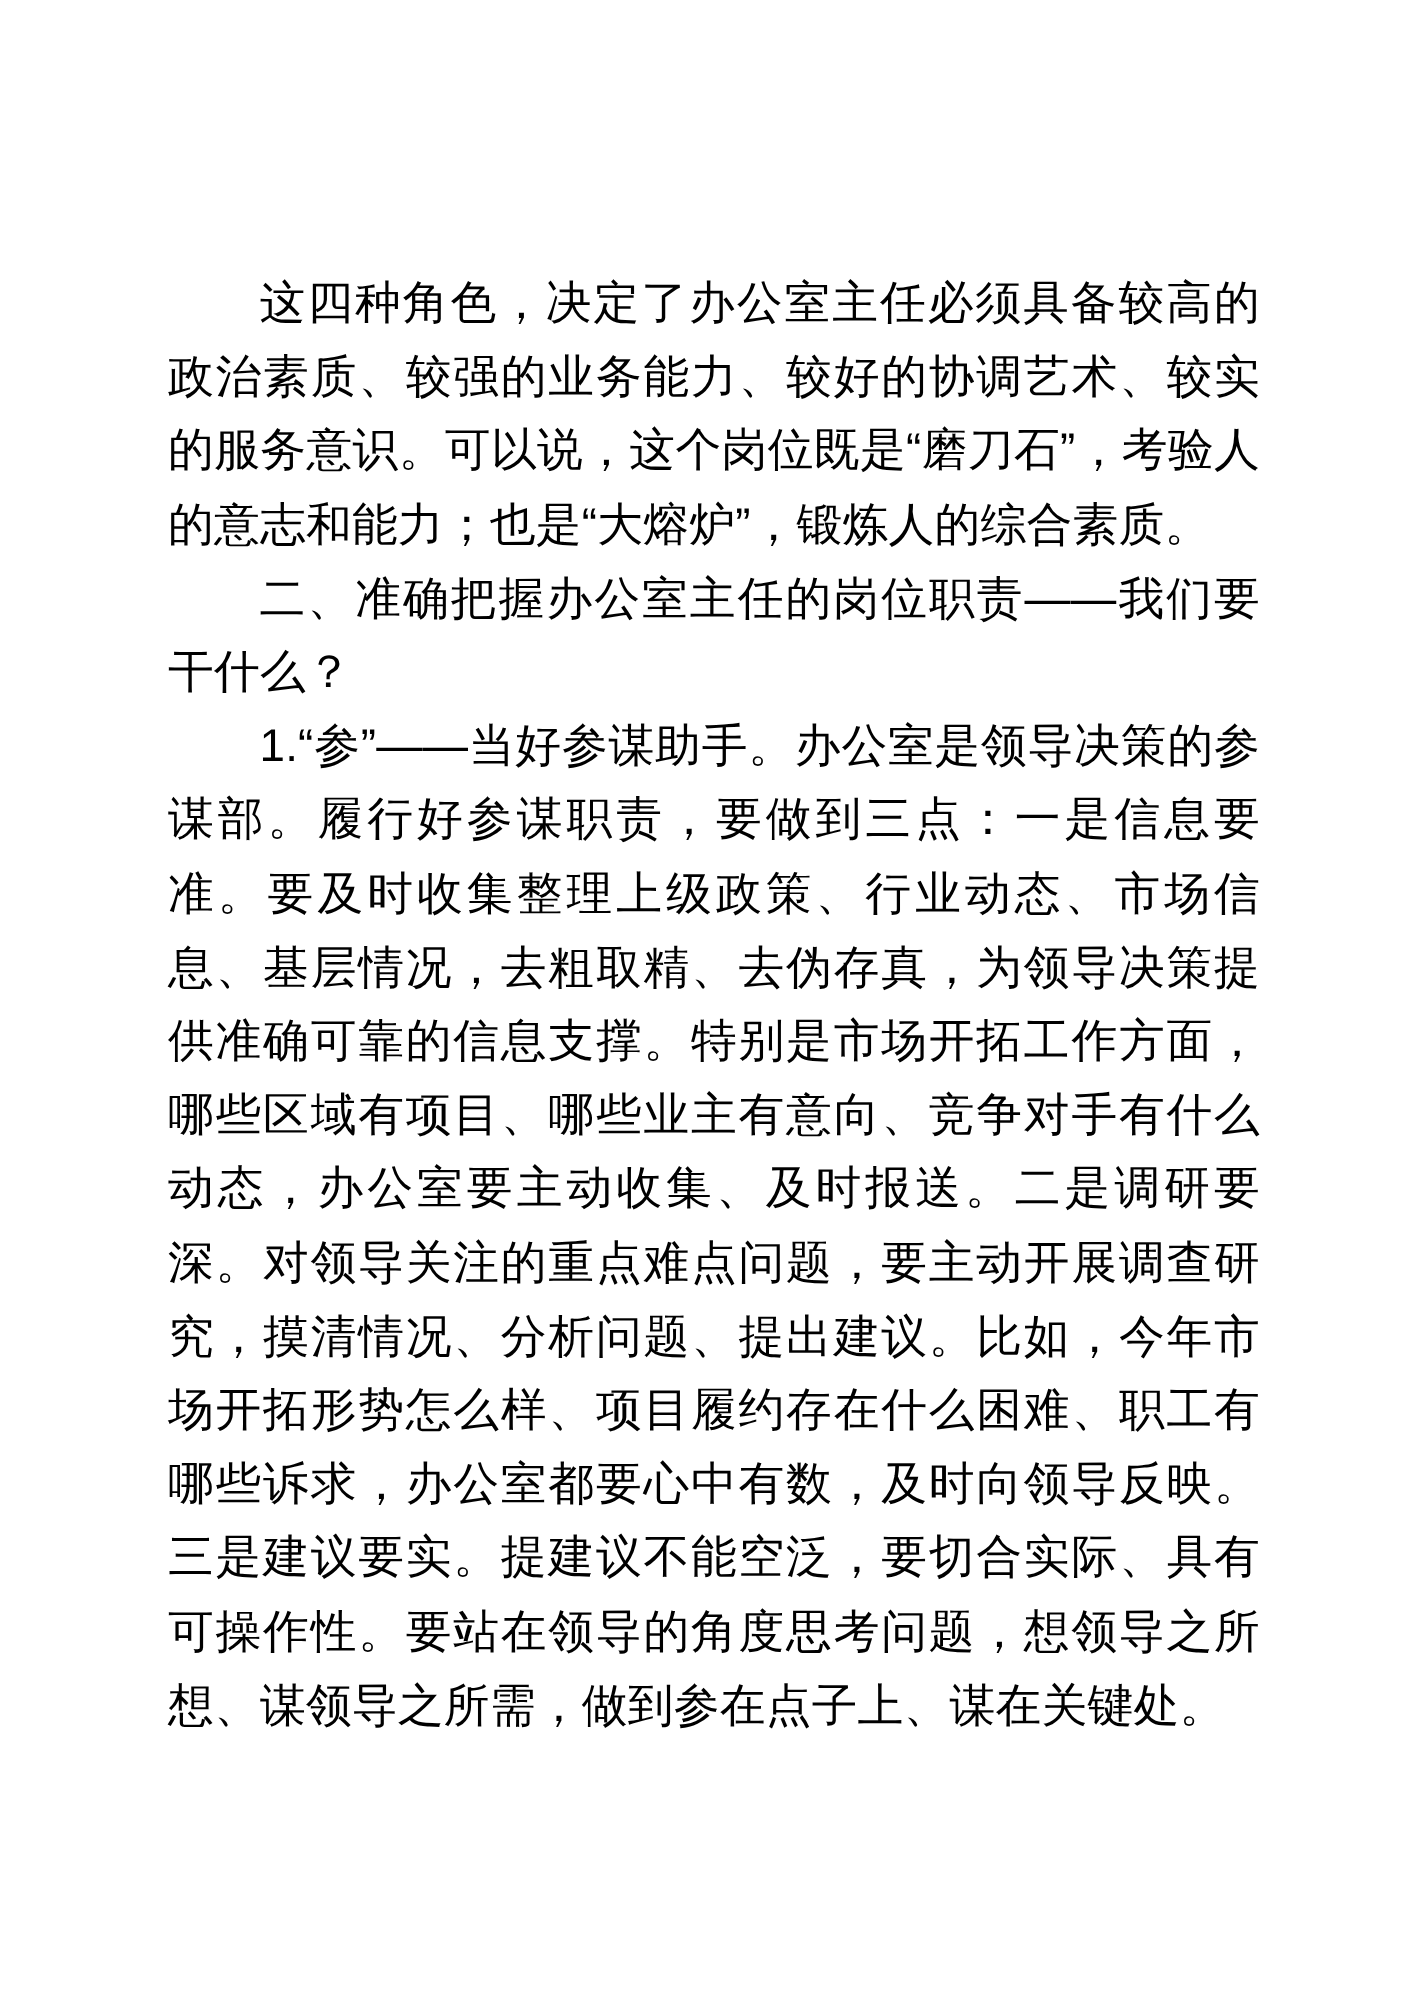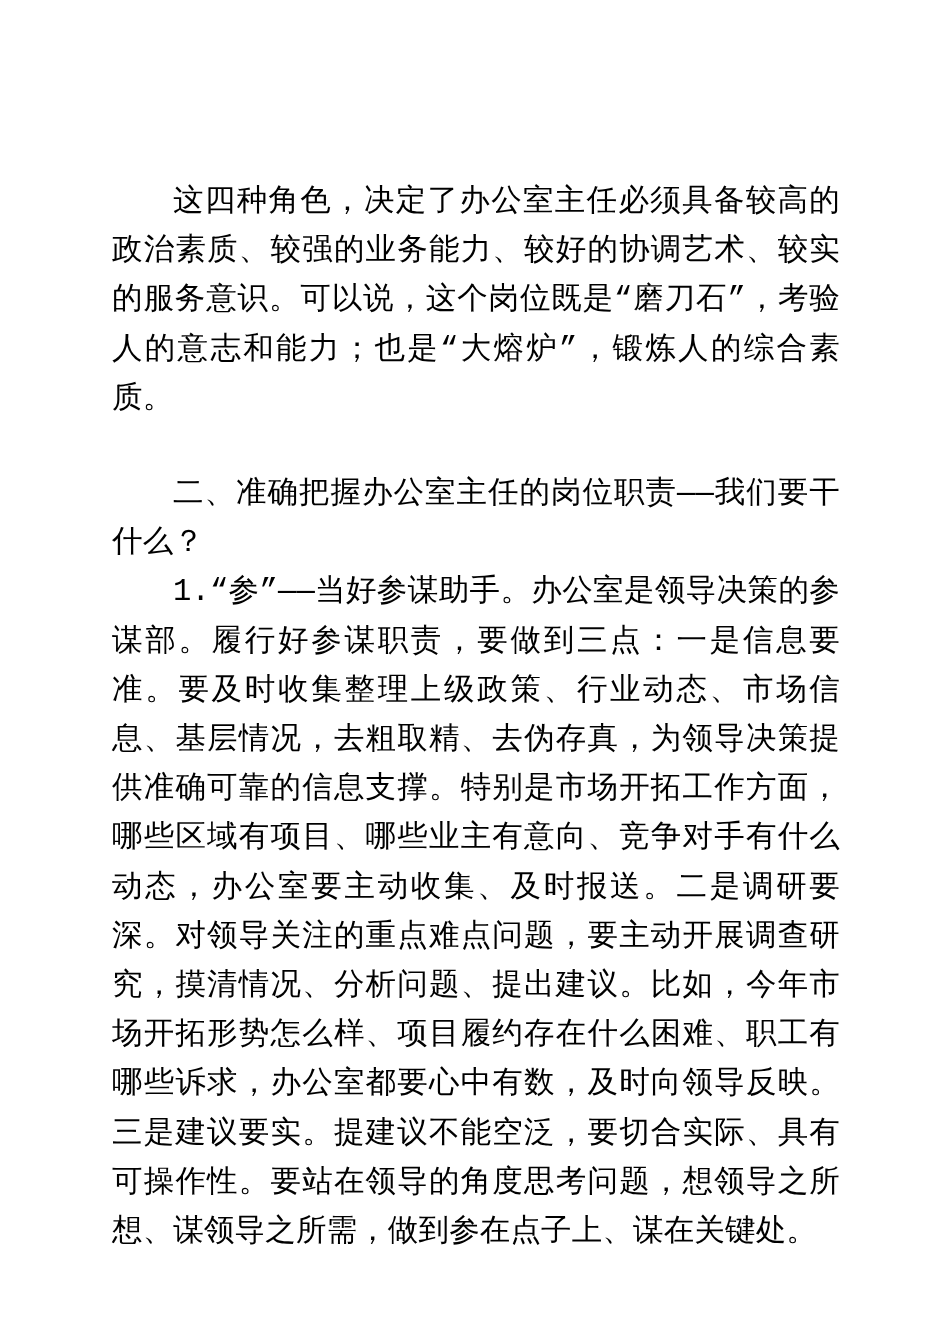--- a/index.html
+++ b/index.html
@@ -18,39 +18,37 @@
     height: 1344px;
     background: #ffffff;
     overflow: hidden;
     box-sizing: border-box;
   }
   .page-body {
     position: absolute;
     left: 112px;
     top: 178px;
     width: 728px;
-    font-family: Liberation Mono, monospace;
   }
   .para {
     font-size: 30.5px;
     line-height: 49.2px;
     letter-spacing: 0.15px;
     text-align: justify;
     text-justify: inter-ideograph;
     text-indent: 2em;
     margin: 0;
     padding: 0;
     color: #000000;
     font-weight: 400;
     word-break: break-all;
     overflow-wrap: break-word;
   }
   .para.heading {
     font-weight: 400;
-    margin-top: 46px;
   }
 </style>
 </head>
 <body>
 
 <div class="page">
   <div class="page-body">
 
     <p class="para">这四种角色，决定了办公室主任必须具备较高的政治素质、较强的业务能力、较好的协调艺术、较实的服务意识。可以说，这个岗位既是“磨刀石”，考验人的意志和能力；也是“大熔炉”，锻炼人的综合素质。</p>
 

